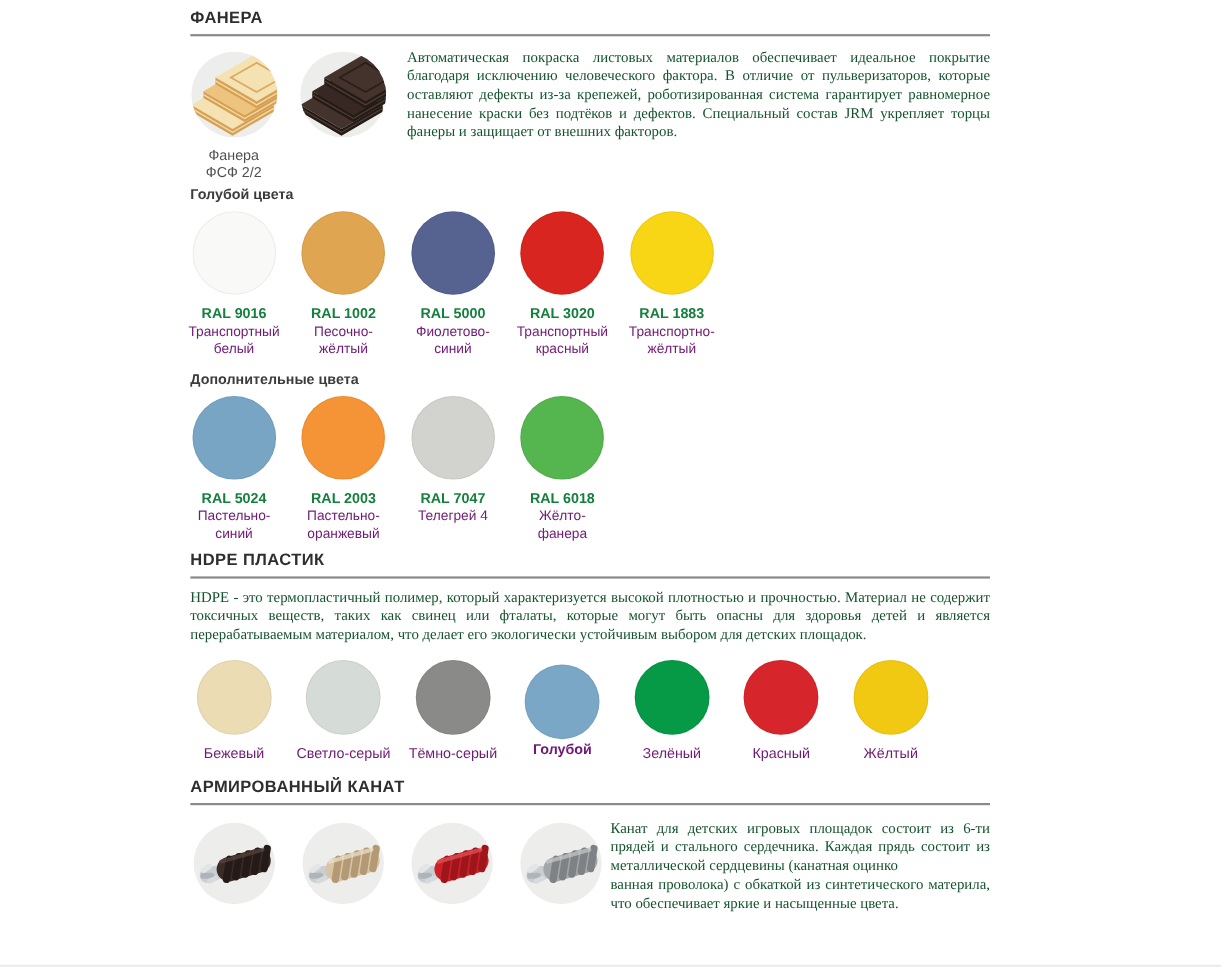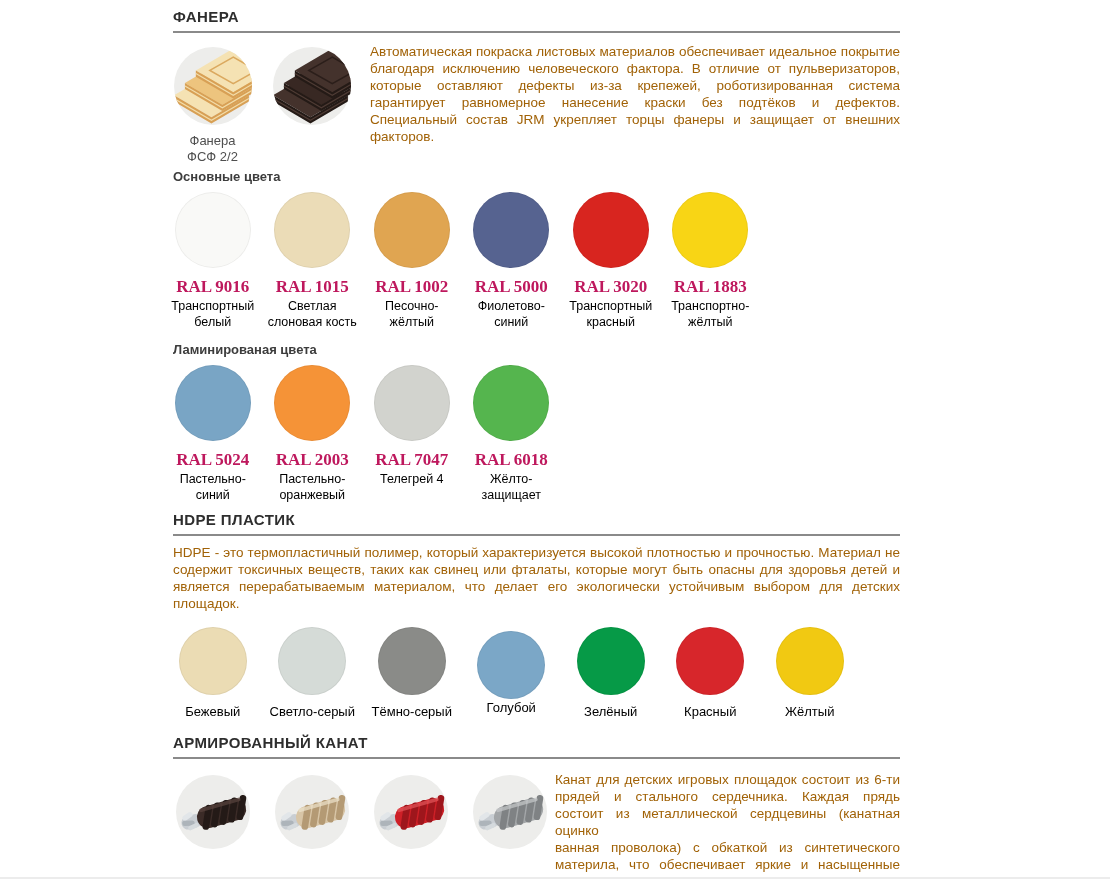--- a/index.html
+++ b/index.html
@@ -11,22 +11,22 @@
     overflow:hidden;
   }
   .content { position:absolute; left:173px; top:8px; width:727px; }
 
   .section-title {
     font-size:15px; font-weight:bold; color:#2e2e2e; letter-spacing:.4px;
     padding-bottom:6px; border-bottom:2px solid #8a8a8a;
   }
 
   .para {
-    font-size:13.5px; line-height:17px; color:#a16207;
-    text-align:justify; white-space:pre-line;
+    font-size:13.5px; line-height:17px; color:#14532d;
+    text-align:justify; white-space:pre-line;font-family:Liberation Serif, serif;
   }
 
   
   .plywood-row { display:flex; align-items:flex-start; margin-top:14px; }
   .materials { display:flex; margin-left:-10px; flex:0 0 207px; }
   .material { width:99px; text-align:center; }
   .thumb-circle {
     width:78px; height:78px; border-radius:50%; overflow:hidden;
     background:#EDEDEB; margin:0 auto; position:relative;
   }
@@ -39,23 +39,23 @@
 
   .swatch-head { margin:4px 0 8px; font-size:13px; font-weight:bold; color:#3c3c3c; }
 
   .swatch-row { display:flex; margin-left:-10px; }
   .swatch { width:99.5px; text-align:center; }
   .swatch-circle {
     width:76px; height:76px; border-radius:50%; margin:0 auto;
     box-shadow: inset 0 0 0 1px rgba(0,0,0,0.05);
   }
   .swatch-row--sm .swatch-circle { width:68px; height:68px; }
-  .swatch-code { margin-top:9px; font-size:17px; font-weight:bold; color:#be185d;font-family:Liberation Serif, serif; }
+  .swatch-code { margin-top:9px; font-size:13px; font-weight:bold; color:#15803d; }
   .swatch-name {
-    margin-top:2px; font-size:12.5px; color:#000000; line-height:15.5px;
+    margin-top:2px; font-size:12.5px; color:#701a75; line-height:15.5px;
     white-space:pre-line;
   }
 
   .mt-sec { margin-top:8px; }
   .hdpe-desc { margin-top:8px; }
   .hdpe-row { margin-top:15px;align-items:center; }
 
   .rope-row { display:flex; margin-left:-10px; margin-top:16px; position:relative; }
   .rope-item { width:99px; text-align:center; }
   .rope-thumb { width:74px; height:74px; }
@@ -112,37 +112,31 @@
               <polygon points="28,30 76,58 124,30 124,38 76,66 28,38" fill="#241A16"></polygon>
               <polyline points="28,34 76,62 124,34" fill="none" stroke-width="1.5" stroke="#4E3B34"></polyline>
               <polygon points="46,30 76,13 106,30 76,47" fill="none" stroke-width="2" stroke="#2B1E1A"></polygon>
             </svg>
           </div>
         </div>
       </div>
     <div class="para">Автоматическая покраска листовых материалов обеспечивает идеальное покрытие благодаря исключению человеческого фактора. В отличие от пульверизаторов, которые оставляют дефекты из-за крепежей, роботизированная система гарантирует равномерное нанесение краски без подтёков и дефектов. Специальный состав JRM укрепляет торцы фанеры и защищает от внешних факторов.</div>
   </div>
 
-  <div class="swatch-head">Основные цвета</div>
+  <div class="swatch-head">Голубой цвета</div>
 
   <div class="swatch-row">
 
   <div class="swatch">
         <div class="swatch-circle" style="background-color: rgb(249, 249, 247);"></div>
         <div class="swatch-code">RAL 9016</div>
         <div class="swatch-name">Транспортный
 белый</div>
       </div>
       <div class="swatch">
-        <div class="swatch-circle" style="background-color: rgb(235, 220, 183);"></div>
-        <div class="swatch-code">RAL 1015</div>
-        <div class="swatch-name">Светлая
-слоновая кость</div>
-      </div>
-      <div class="swatch">
         <div class="swatch-circle" style="background-color: rgb(224, 165, 81);"></div>
         <div class="swatch-code">RAL 1002</div>
         <div class="swatch-name">Песочно-
 жёлтый</div>
       </div>
       <div class="swatch">
         <div class="swatch-circle" style="background-color: rgb(86, 99, 144);"></div>
         <div class="swatch-code">RAL 5000</div>
         <div class="swatch-name">Фиолетово-
 синий</div>
@@ -154,21 +148,21 @@
 красный</div>
       </div>
       <div class="swatch">
         <div class="swatch-circle" style="background-color: rgb(248, 213, 21);"></div>
         <div class="swatch-code">RAL 1883</div>
         <div class="swatch-name">Транспортно-
 жёлтый</div>
       </div>
     </div>
 
-  <div class="swatch-head" style="margin-top:12px;">Ламинированая цвета</div>
+  <div class="swatch-head" style="margin-top:12px;">Дополнительные цвета</div>
 
   <div class="swatch-row">
 
   <div class="swatch">
         <div class="swatch-circle" style="background-color: rgb(121, 165, 197);"></div>
         <div class="swatch-code">RAL 5024</div>
         <div class="swatch-name">Пастельно-
 синий</div>
       </div>
       <div class="swatch">
@@ -179,21 +173,21 @@
       </div>
       <div class="swatch">
         <div class="swatch-circle" style="background-color: rgb(210, 211, 206);"></div>
         <div class="swatch-code">RAL 7047</div>
         <div class="swatch-name">Телегрей 4</div>
       </div>
       <div class="swatch">
         <div class="swatch-circle" style="background-color: rgb(85, 181, 78);"></div>
         <div class="swatch-code">RAL 6018</div>
         <div class="swatch-name">Жёлто-
-защищает</div>
+фанера</div>
       </div>
     </div>
 
   <div class="section-title mt-sec">HDPE ПЛАСТИК</div>
   <div class="para hdpe-desc">HDPE - это термопластичный полимер, который характеризуется высокой плотностью и прочностью. Материал не содержит токсичных веществ, таких как свинец или фталаты, которые могут быть опасны для здоровья детей и является перерабатываемым материалом, что делает его экологически устойчивым выбором для детских площадок.</div>
 
   <div class="swatch-row swatch-row--sm hdpe-row">
 
   <div class="swatch">
         <div class="swatch-circle" style="background-color: rgb(235, 220, 180);"></div>
@@ -202,21 +196,21 @@
       <div class="swatch">
         <div class="swatch-circle" style="background-color: rgb(213, 219, 215);"></div>
         <div class="swatch-name" style="margin-top:9px; font-size:13px;">Светло-серый</div>
       </div>
       <div class="swatch">
         <div class="swatch-circle" style="background-color: rgb(138, 139, 136);"></div>
         <div class="swatch-name" style="margin-top:9px; font-size:13px;">Тёмно-серый</div>
       </div>
       <div class="swatch">
         <div class="swatch-circle" style="background-color: rgb(123, 167, 199);"></div>
-        <div class="swatch-name" style="margin-top:1px; font-size:13px;">Голубой</div>
+        <div class="swatch-name" style="margin-top:1px; font-size:13px;font-weight:bold;">Голубой</div>
       </div>
       <div class="swatch">
         <div class="swatch-circle" style="background-color: rgb(6, 154, 71);"></div>
         <div class="swatch-name" style="margin-top:9px; font-size:13px;">Зелёный</div>
       </div>
       <div class="swatch">
         <div class="swatch-circle" style="background-color: rgb(215, 38, 43);"></div>
         <div class="swatch-name" style="margin-top:9px; font-size:13px;">Красный</div>
       </div>
       <div class="swatch">

